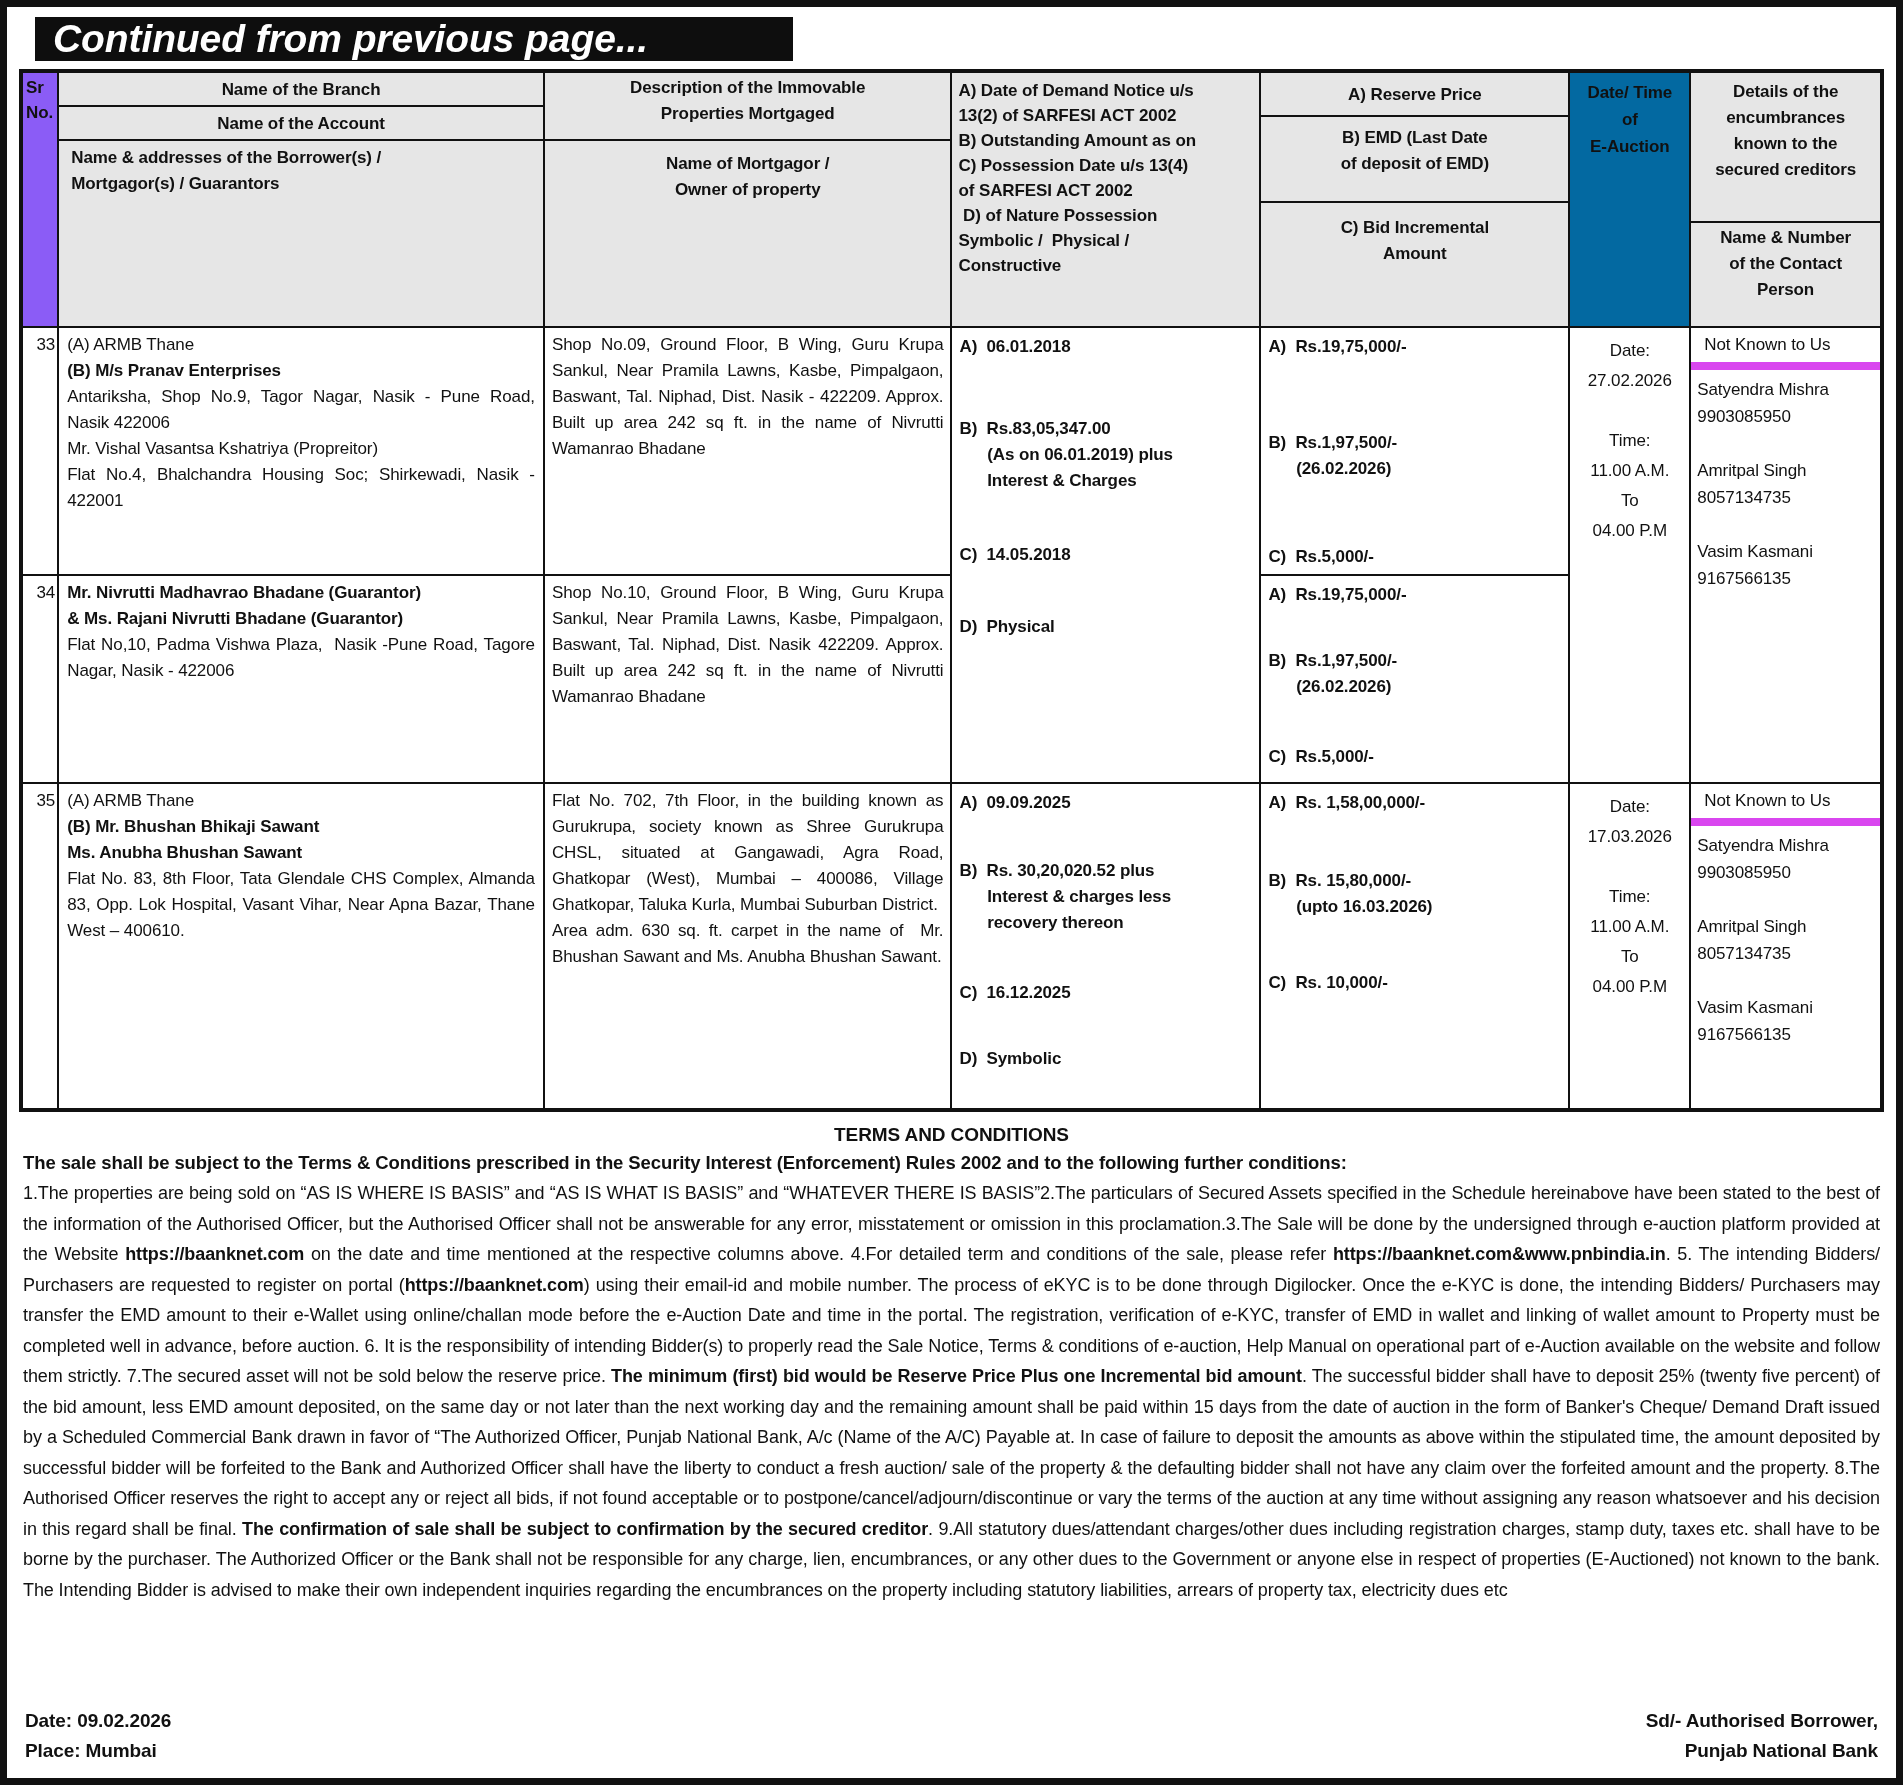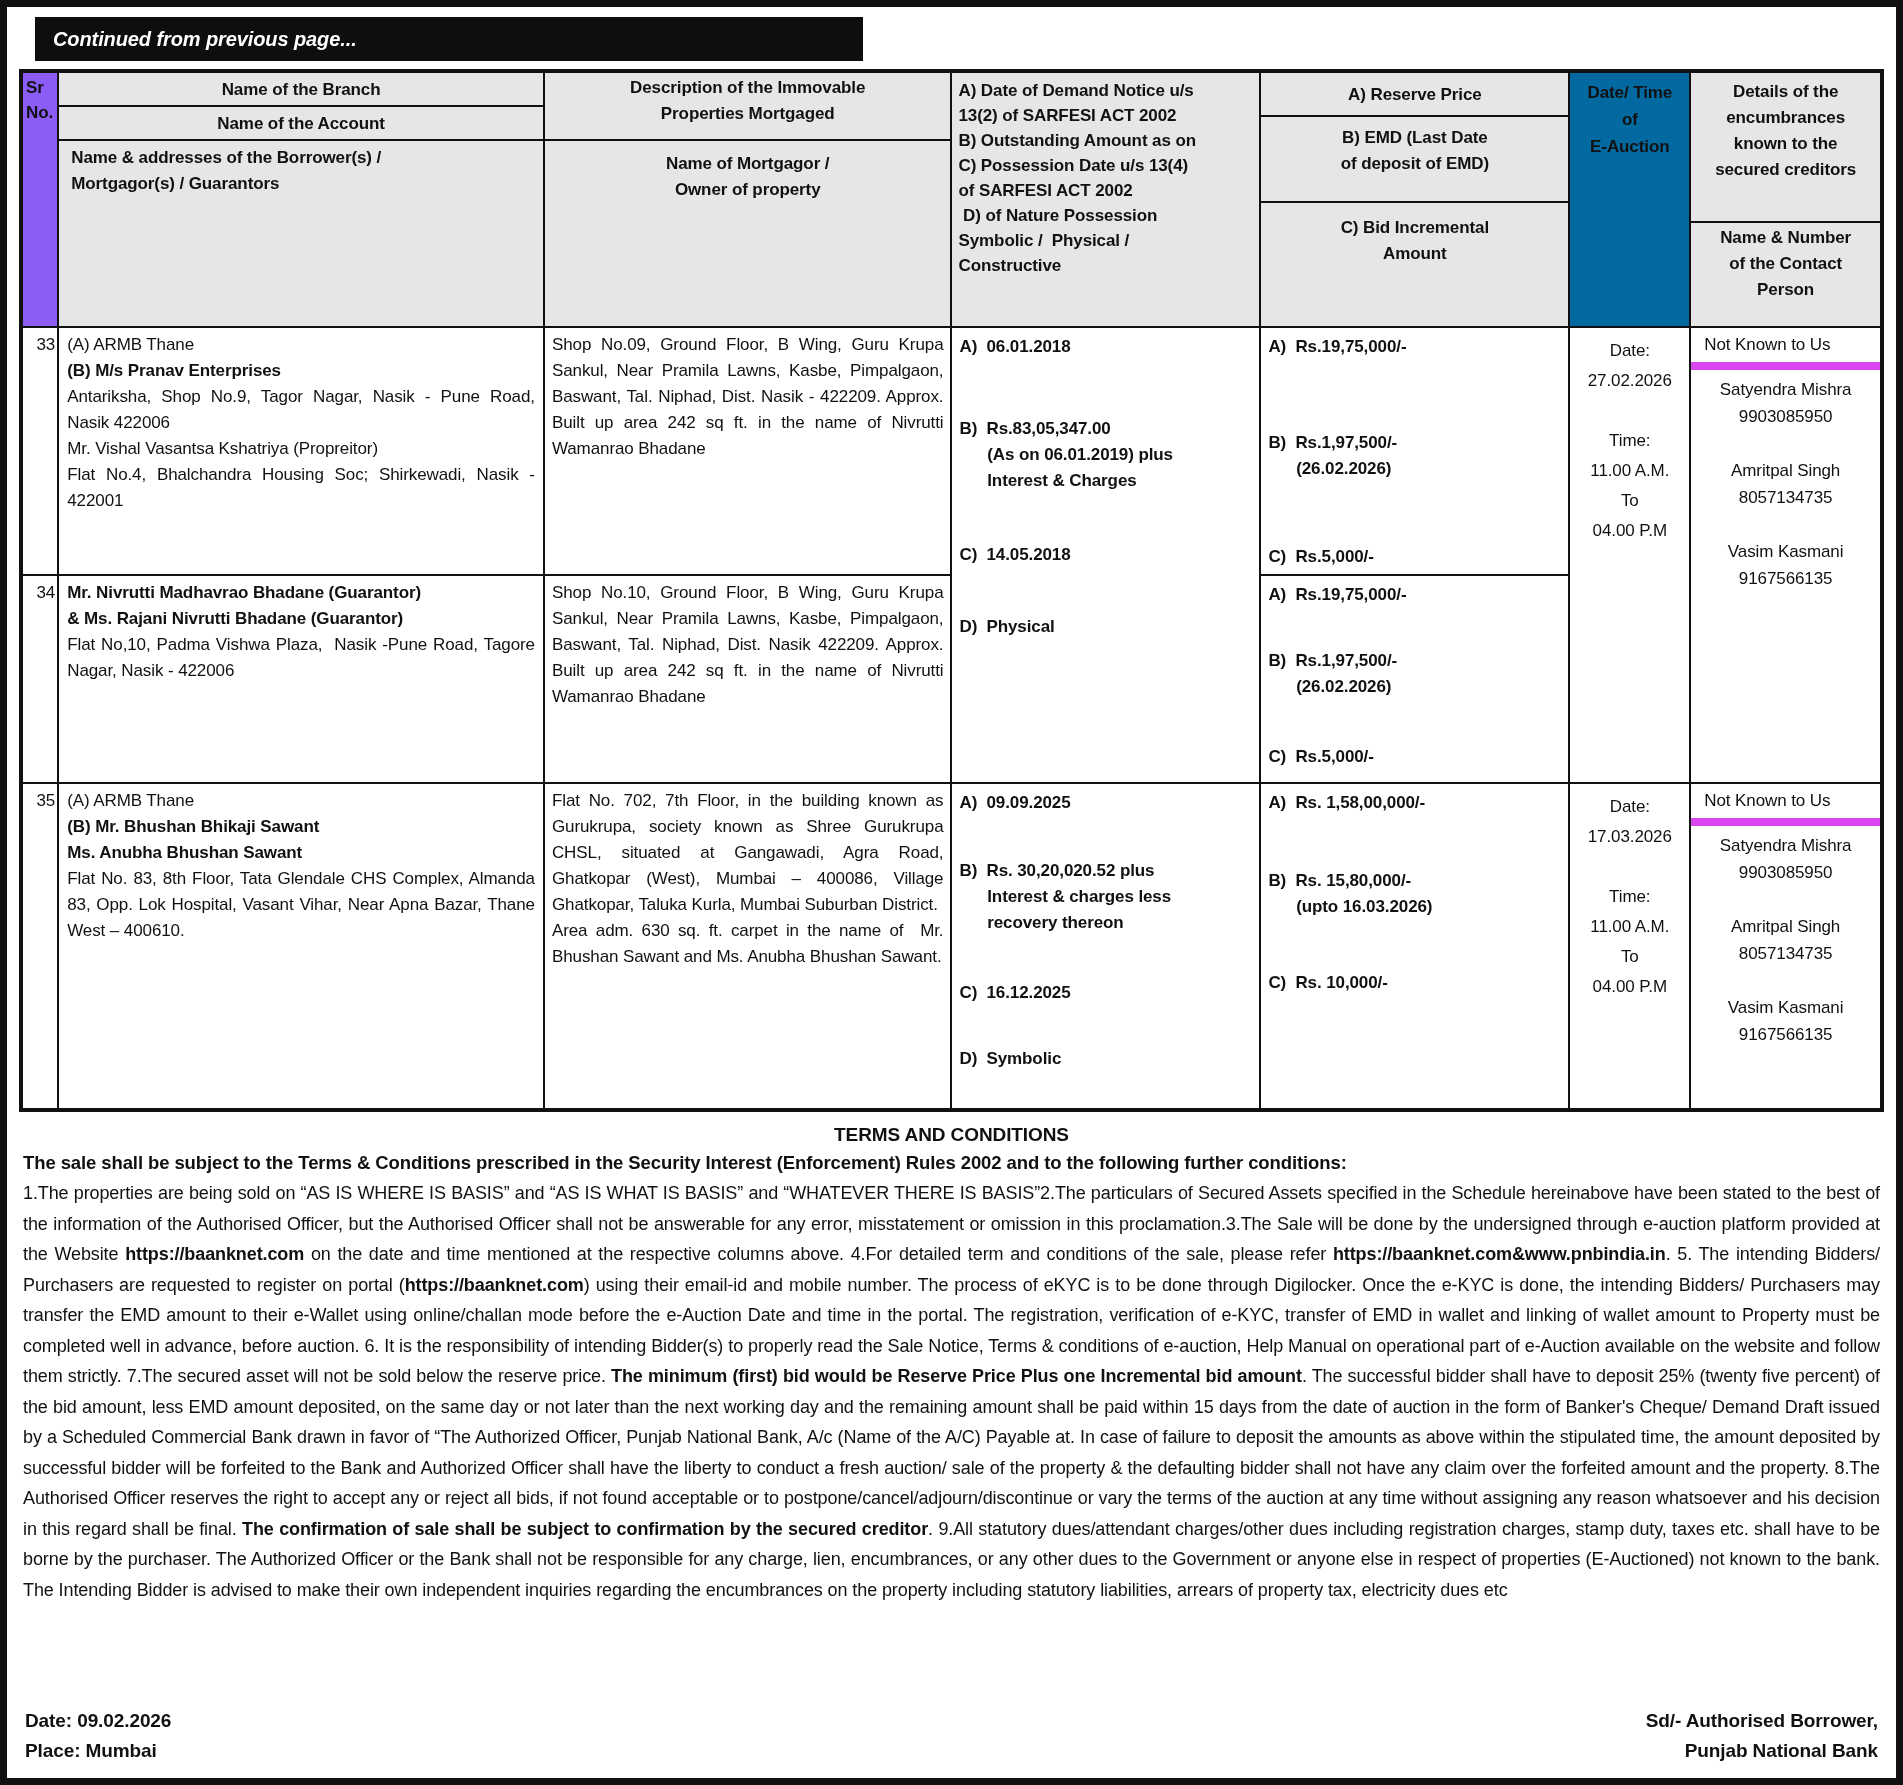--- a/index.html
+++ b/index.html
@@ -5,21 +5,21 @@
   html,body{margin:0;padding:0;background:#fff;}
   .page{
     width:1903px;height:1785px;box-sizing:border-box;
     border:7px solid #111;background:#fff;color:#111;
     font-family:"Liberation Sans","DejaVu Sans",sans-serif;
     padding:8px 12px 10px 12px;display:flex;flex-direction:column;
     overflow:hidden;letter-spacing:-0.1px;
   }
   .banner{
     background:#0e0e0e;color:#fff;font-weight:bold;font-style:italic;
-    font-size:20px;width:828px;height:44px;line-height:44px;
+    font-size:39px;width:758px;height:44px;line-height:44px;
     padding-left:18px;box-sizing:border-box;margin:2px 0 8px 16px;
   }
   table{border-collapse:collapse;width:100%;table-layout:fixed;border:4px solid #111;}
   td{border:2px solid #111;vertical-align:top;padding:4px 7px;font-size:17px;line-height:26px;box-sizing:border-box;}
   .pw{white-space:pre-wrap;}
   .jus{text-align:justify;}
   .bold{font-weight:bold;}
   
   .hc{background:#e6e6e6;font-weight:bold;padding:0;}
   .hstack{display:flex;flex-direction:column;height:252px;}
@@ -39,21 +39,21 @@
   .sr{text-align:right;padding:4px 2px;}
   .cell2{padding:4px 8px;}
   .itm{white-space:pre-wrap;font-weight:bold;}
   .mt2{margin-top:2px;}.mt40{margin-top:40px;}.mt42{margin-top:42px;}
   .mt44{margin-top:44px;}.mt46{margin-top:46px;}.mt48{margin-top:48px;}
   .mt50{margin-top:50px;}.mt52{margin-top:52px;}.mt56{margin-top:56px;}
   .mt62{margin-top:62px;}.mt70{margin-top:70px;}
   .auction{text-align:center;white-space:pre-wrap;padding-top:8px;line-height:30px;}
   .enc-cell{padding:0;}
   .nk{padding:5px 13px;border-bottom:8px solid #d946ef;line-height:24px;}
-  .contacts{padding:6px 6px;white-space:pre-wrap;line-height:27px;text-align:center;}
+  .contacts{padding:6px 6px;white-space:pre-wrap;line-height:27px;}
   
   .terms{margin-top:4px;padding:0 4px;}
   .terms-heading{text-align:center;font-weight:bold;font-size:19px;margin:8px 0 2px 0;}
   .terms-intro{font-weight:bold;font-size:18.5px;line-height:30px;}
   .terms-body{margin:0;font-size:18px;line-height:30.5px;text-align:justify;}
   .terms-body .b{font-weight:bold;}
   .fill{flex:1;}
   .footer{display:flex;justify-content:space-between;font-weight:bold;font-size:19px;line-height:30px;padding:0 6px 2px 6px;}
   .footer-right{text-align:right;}
 </style>

